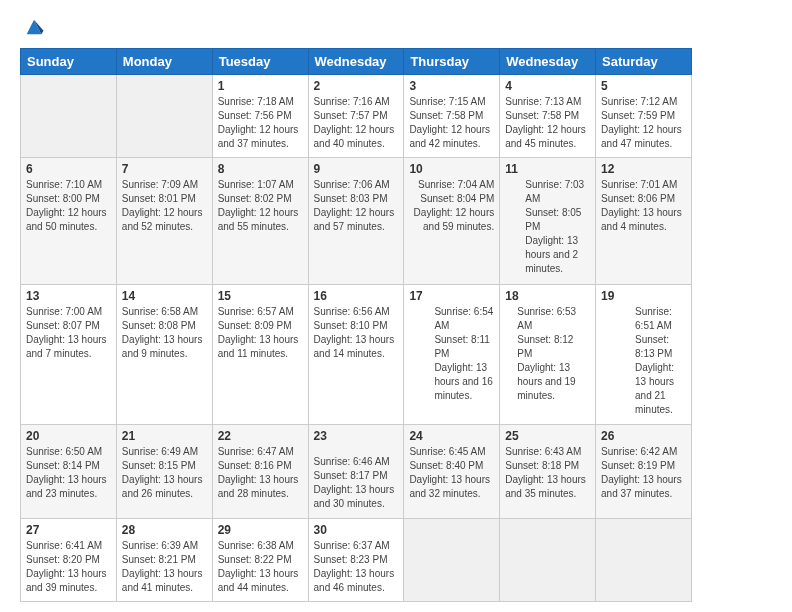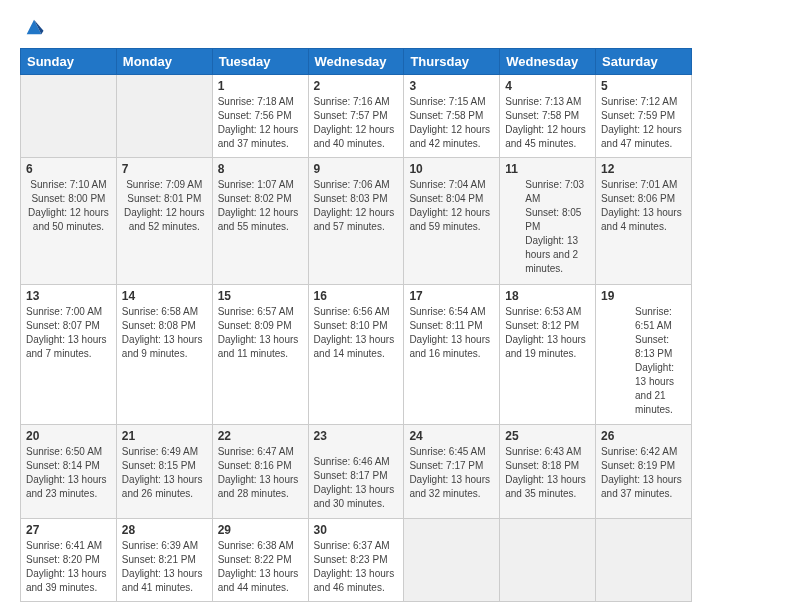--- a/index.html
+++ b/index.html
@@ -170,45 +170,45 @@
           <td>
             <div class="day-number">5</div>
             <div class="day-info" style="white-space: pre-line;">Sunrise: 7:12 AM
 Sunset: 7:59 PM
 Daylight: 12 hours and 47 minutes.</div>
           </td>
         </tr>
         <tr>
           <td>
             <div class="day-number">6</div>
-            <div class="day-info" style="white-space: pre-line; text-align: center;">Sunrise: 7:10 AM
+            <div class="day-info" style="white-space: pre-line;">Sunrise: 7:10 AM
 Sunset: 8:00 PM
 Daylight: 12 hours and 50 minutes.</div>
           </td>
           <td>
             <div class="day-number">7</div>
-            <div class="day-info" style="white-space: pre-line; text-align: center;">Sunrise: 7:09 AM
+            <div class="day-info" style="white-space: pre-line;">Sunrise: 7:09 AM
 Sunset: 8:01 PM
 Daylight: 12 hours and 52 minutes.</div>
           </td>
           <td>
             <div class="day-number">8</div>
             <div class="day-info" style="white-space: pre-line;">Sunrise: 1:07 AM
 Sunset: 8:02 PM
 Daylight: 12 hours and 55 minutes.</div>
           </td>
           <td>
             <div class="day-number">9</div>
             <div class="day-info" style="white-space: pre-line;">Sunrise: 7:06 AM
 Sunset: 8:03 PM
 Daylight: 12 hours and 57 minutes.</div>
           </td>
           <td>
             <div class="day-number">10</div>
-            <div class="day-info" style="white-space: pre-line;">Sunrise: 7:04 AM
+            <div class="day-info" style="white-space: pre-line; text-align: right;">Sunrise: 7:04 AM
 Sunset: 8:04 PM
 Daylight: 12 hours and 59 minutes.</div>
           </td>
           <td>
             <div class="day-number">11</div>
             <div class="day-info" style="white-space: pre-line; margin-left: 20px;">Sunrise: 7:03 AM
 Sunset: 8:05 PM
 Daylight: 13 hours and 2 minutes.</div>
           </td>
           <td>
@@ -238,27 +238,27 @@
 Daylight: 13 hours and 11 minutes.</div>
           </td>
           <td>
             <div class="day-number">16</div>
             <div class="day-info" style="white-space: pre-line;">Sunrise: 6:56 AM
 Sunset: 8:10 PM
 Daylight: 13 hours and 14 minutes.</div>
           </td>
           <td>
             <div class="day-number">17</div>
-            <div class="day-info" style="white-space: pre-line;">Sunrise: 6:54 AM
+            <div class="day-info" style="white-space: pre-line; margin-left: 25px;">Sunrise: 6:54 AM
 Sunset: 8:11 PM
 Daylight: 13 hours and 16 minutes.</div>
           </td>
           <td>
             <div class="day-number">18</div>
-            <div class="day-info" style="white-space: pre-line;">Sunrise: 6:53 AM
+            <div class="day-info" style="white-space: pre-line; margin-left: 12px;">Sunrise: 6:53 AM
 Sunset: 8:12 PM
 Daylight: 13 hours and 19 minutes.</div>
           </td>
           <td>
             <div class="day-number">19</div>
             <div class="day-info" style="white-space: pre-line; margin-left: 34px;">Sunrise: 6:51 AM
 Sunset: 8:13 PM
 Daylight: 13 hours and 21 minutes.</div>
           </td>
         </tr>
@@ -283,21 +283,21 @@
           </td>
           <td>
             <div class="day-number">23</div>
             <div class="day-info" style="white-space: pre-line; margin-top: 12px;">Sunrise: 6:46 AM
 Sunset: 8:17 PM
 Daylight: 13 hours and 30 minutes.</div>
           </td>
           <td>
             <div class="day-number">24</div>
             <div class="day-info" style="white-space: pre-line;">Sunrise: 6:45 AM
-Sunset: 7:17 PM
+Sunset: 8:40 PM
 Daylight: 13 hours and 32 minutes.</div>
           </td>
           <td>
             <div class="day-number">25</div>
             <div class="day-info" style="white-space: pre-line;">Sunrise: 6:43 AM
 Sunset: 8:18 PM
 Daylight: 13 hours and 35 minutes.</div>
           </td>
           <td>
             <div class="day-number">26</div>

